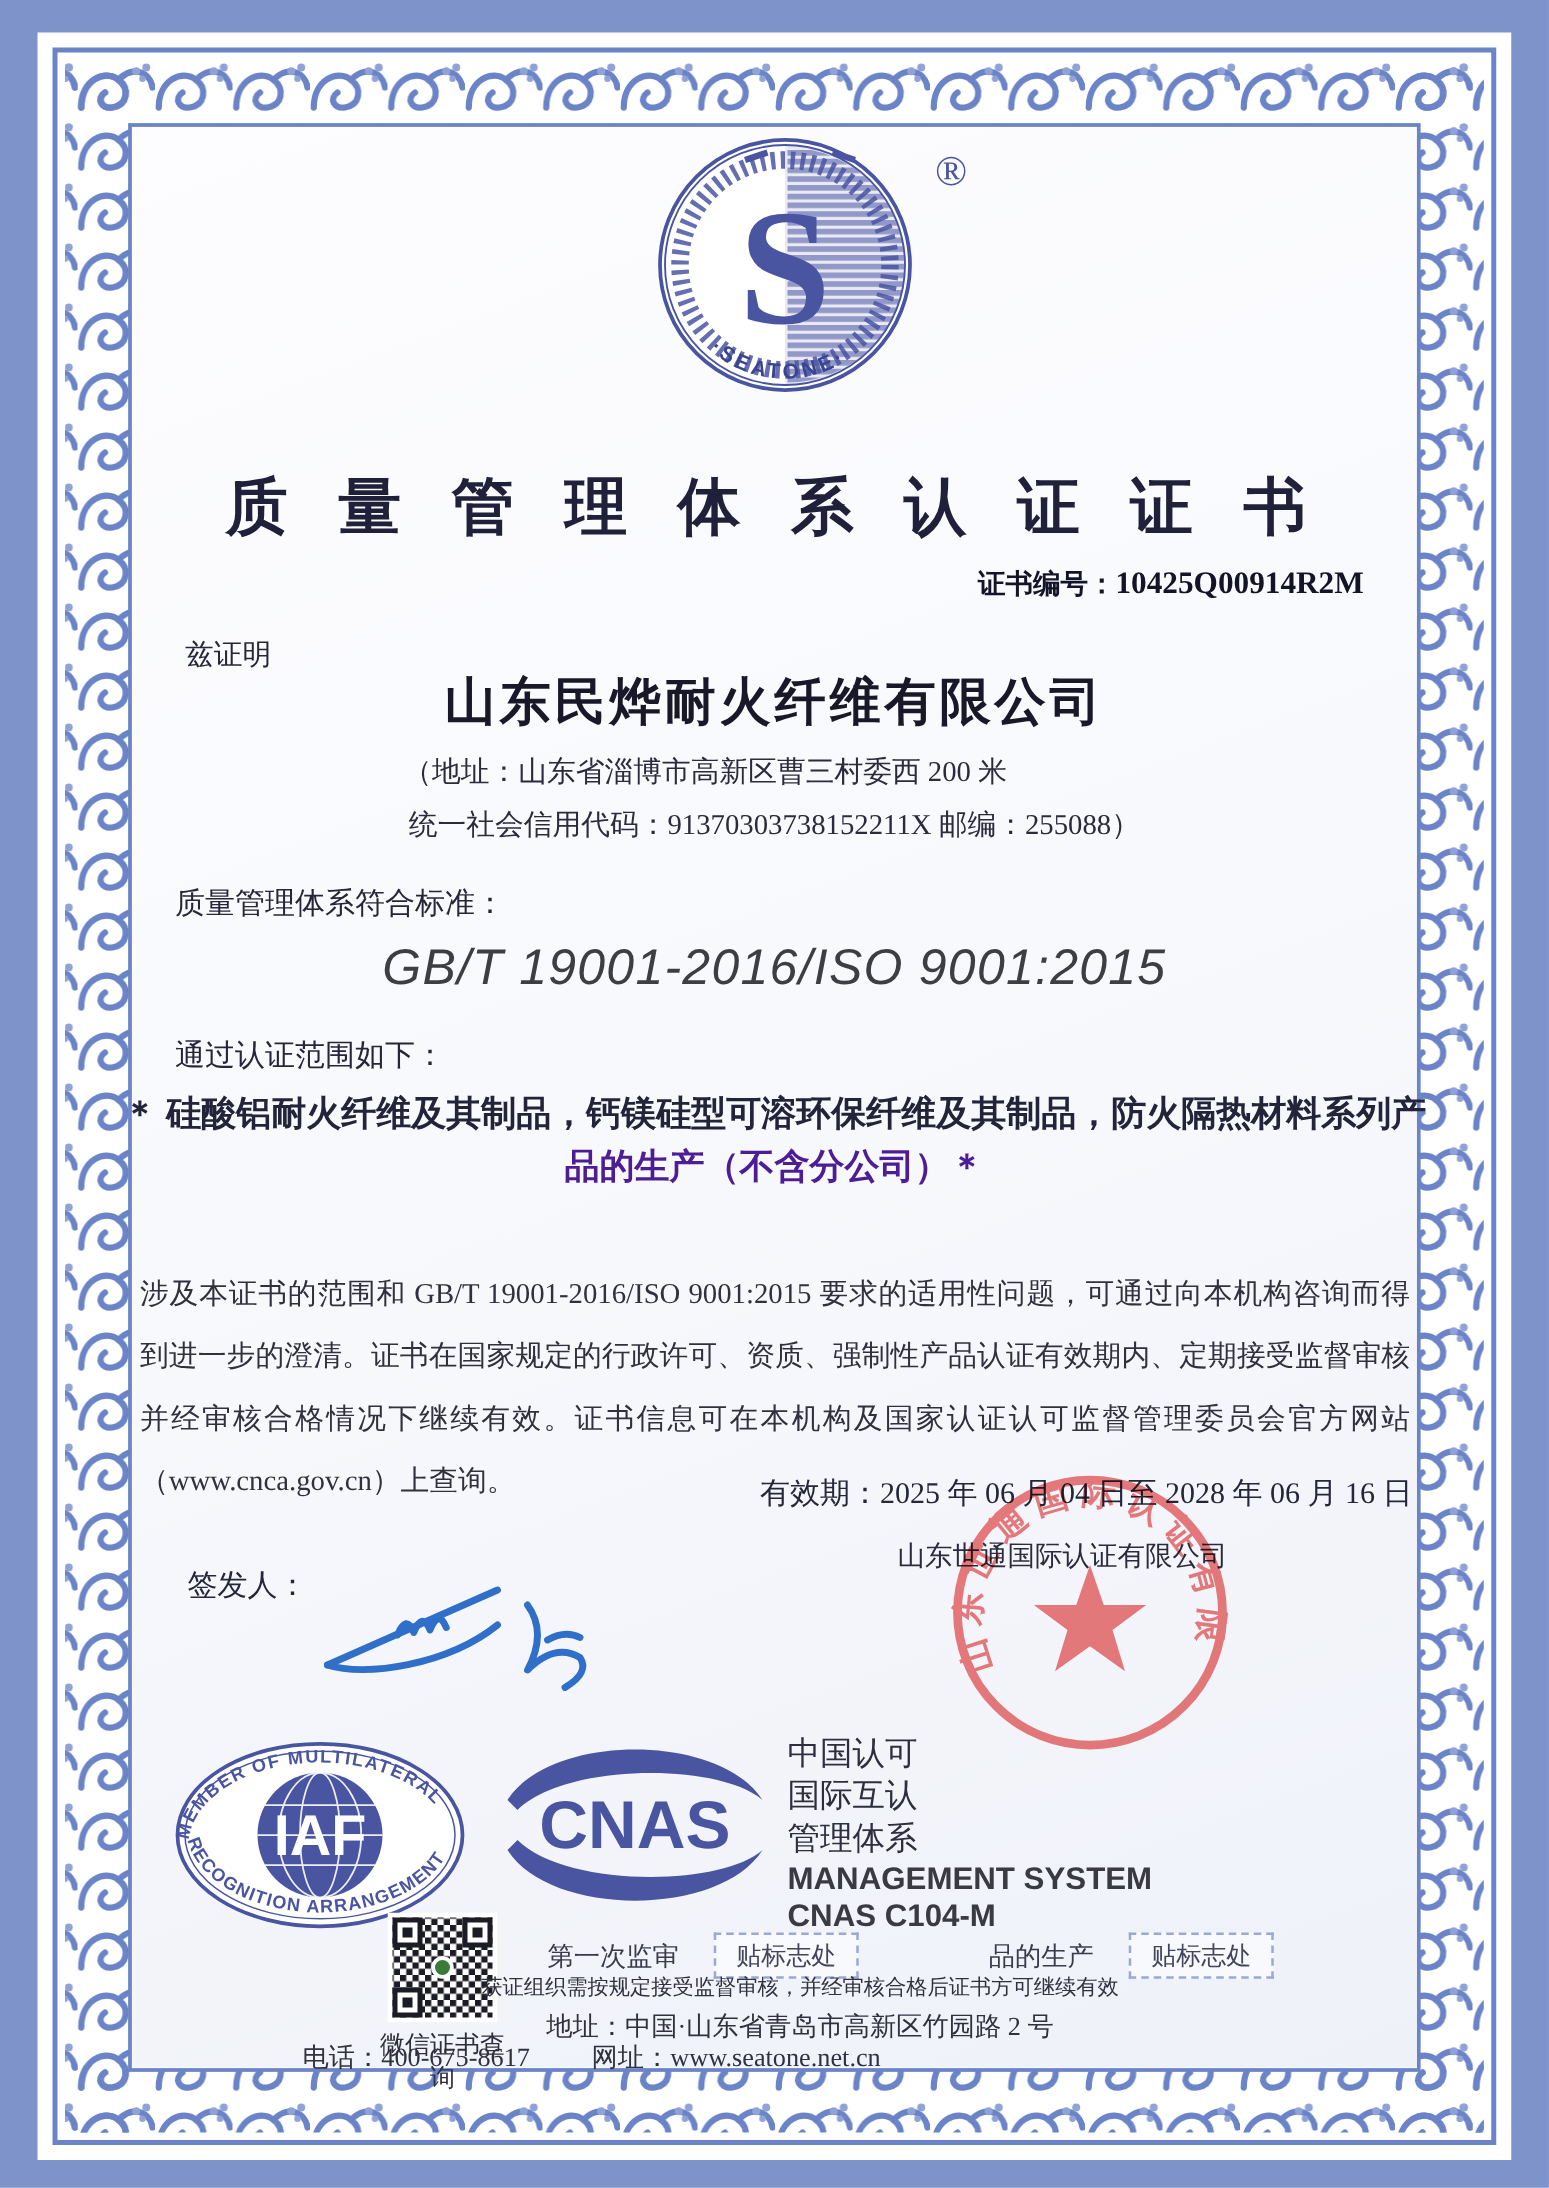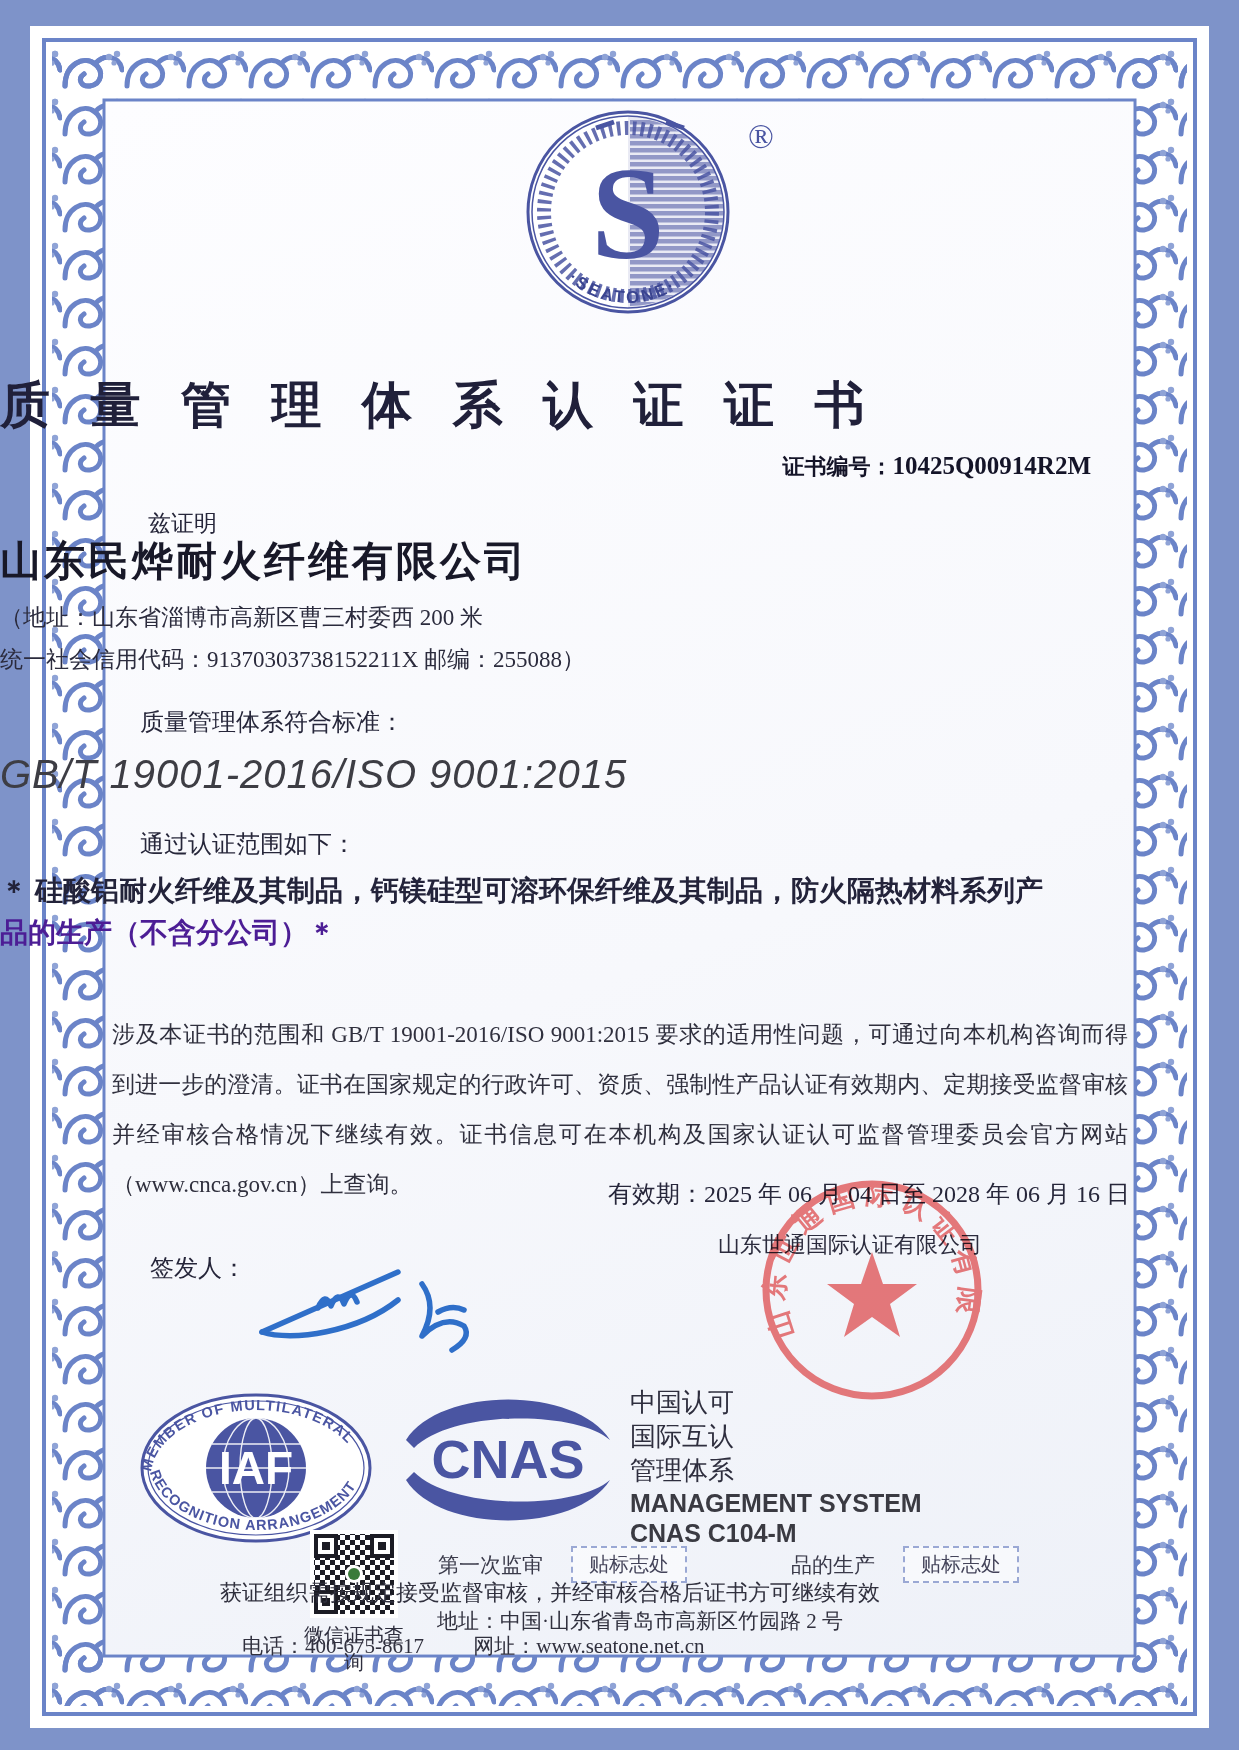--- a/index.html
+++ b/index.html
@@ -1,19 +1,19 @@
 <!DOCTYPE html>
 <html><head>
 <meta charset="utf-8">
 <style>
   html,body{margin:0;padding:0;background:#9aa9cf;}
   .page{position:relative;width:1239px;height:1750px;margin:0 auto;overflow:hidden;
         font-family:"Liberation Serif","DejaVu Serif",serif;color:#26263a;background:#7e93c9;}
   .abs{position:absolute;}
-  .center{}
+  .center{text-align:center;}
   .sans{font-family:"Liberation Sans","DejaVu Sans",sans-serif;}
   .frame-svg{position:absolute;left:0;top:0;}
   .content-bg{position:absolute;left:106px;top:102px;width:1027px;height:1552px;
               background:linear-gradient(160deg,#fdfdff 0%,#f7f8fc 55%,#eef1f8 100%);}
   .title{left:0;top:372px;width:1239px;font-size:50px;font-weight:bold;letter-spacing:14px;color:#20203a;}
   .certno{right:148px;top:452px;font-size:25px;font-weight:bold;color:#141428;}
   .certno .lbl{font-size:22px;font-weight:bold;}
   .certify{left:148px;top:508px;font-size:23px;}
   .company{left:0;top:534px;width:1239px;font-size:41px;font-weight:bold;letter-spacing:3px;color:#181828;}
   .addr1{left:0;top:602px;width:1128px;font-size:23px;color:#2b2b3d;}
@@ -27,21 +27,21 @@
   .issuedate{left:115px;top:1178px;font-size:24px;}
   .validdate{left:608px;top:1178px;font-size:24px;}
   .signer{left:150px;top:1252px;font-size:24px;}
   .issuername{left:710px;top:1230px;width:280px;text-align:center;font-size:22px;color:#2b2b3d;}
   .cnas-block{left:630px;top:1386px;line-height:34px;font-size:26px;color:#2e2e3e;}
   .cnas-block .en{font-family:"Liberation Sans","DejaVu Sans",sans-serif;font-weight:bold;font-size:25px;color:#3a3a42;line-height:30px;}
   .qr-caption{left:298px;top:1622px;width:112px;text-align:center;font-size:20px;color:#2e2e3e;}
   .audit-row{left:438px;top:1546px;display:flex;align-items:center;font-size:21px;color:#3a3a4a;}
   .sticker-box{border:2px dashed #9aa8d4;padding:3px 16px;font-size:20px;color:#44445a;margin-left:28px;background:rgba(255,255,255,.5);}
   .audit2{margin-left:104px;}
-  .sup-notice{left:220px;top:1578px;width:840px;text-align:left;font-size:22px;color:#30303e;}
+  .sup-notice{left:220px;top:1578px;width:840px;text-align:center;font-size:17px;color:#30303e;}
   .footer-addr{left:220px;top:1607px;width:840px;text-align:center;font-size:21px;color:#30303e;}
   .footer-tel{left:220px;top:1632px;width:840px;text-align:left;font-size:21px;color:#30303e;}
   .footer-tel span{margin:0 22px;}
 </style>
 </head>
 <body>
 
 <div class="page">
 
   <svg class="frame-svg" width="1239" height="1750" aria-hidden="true">

